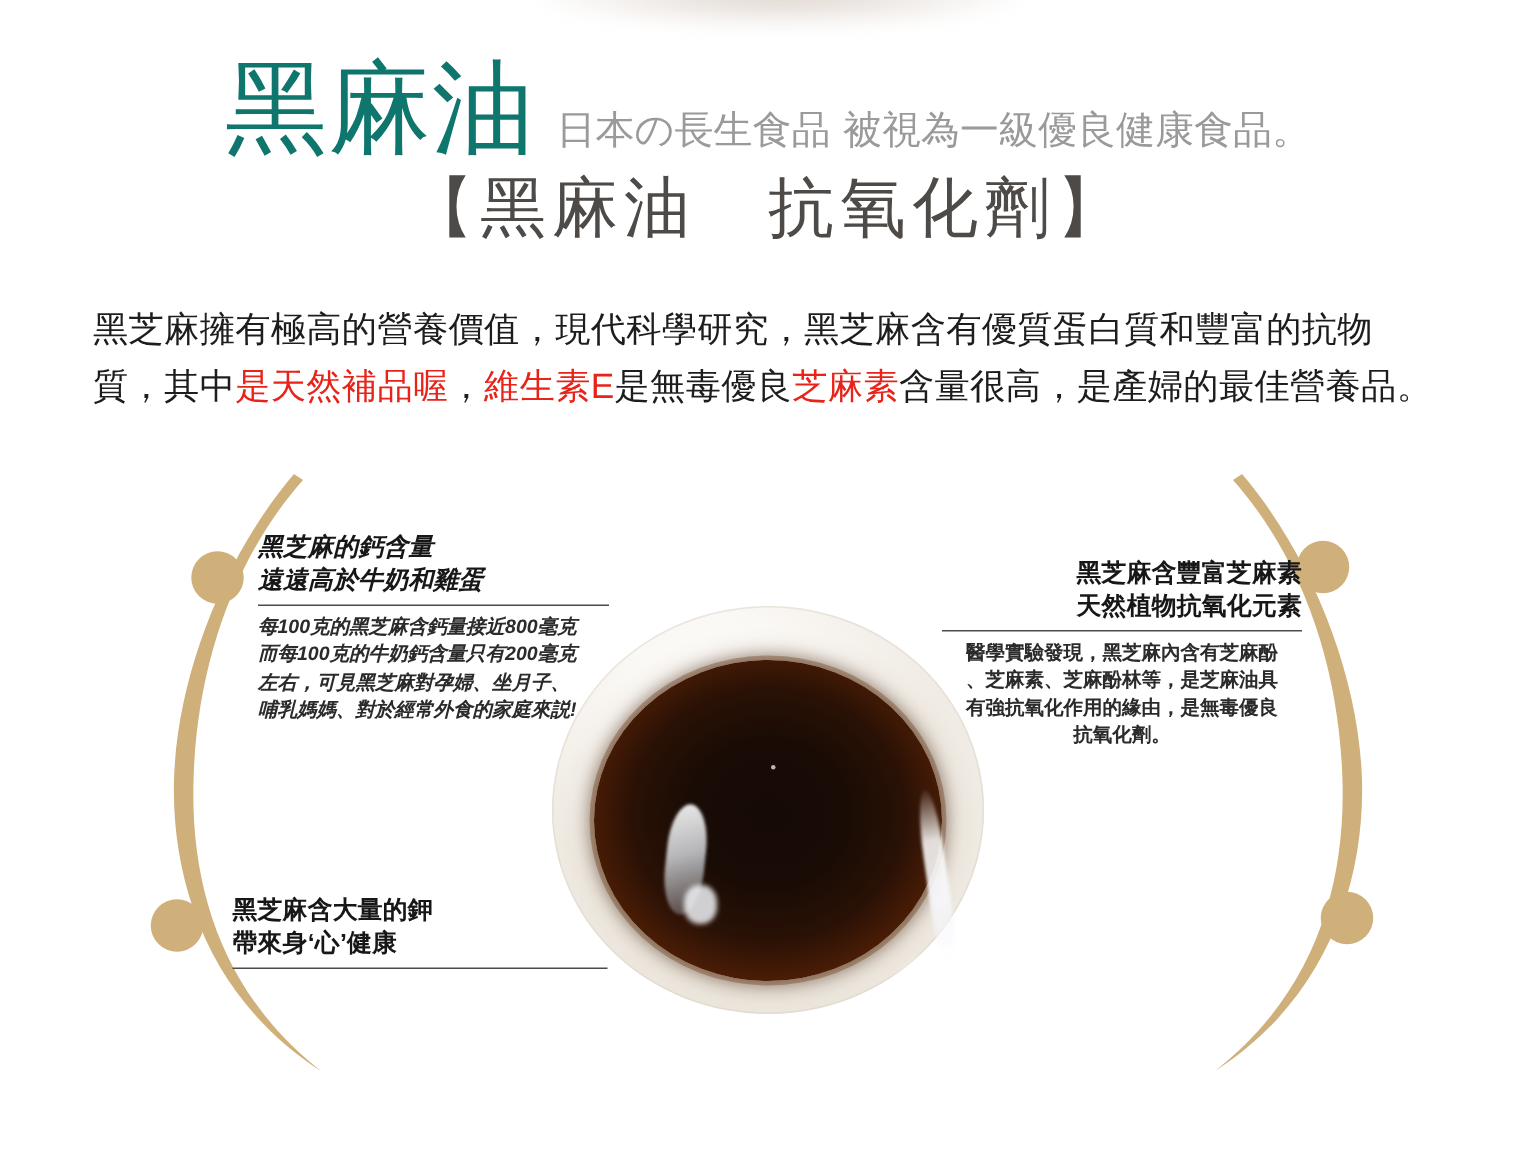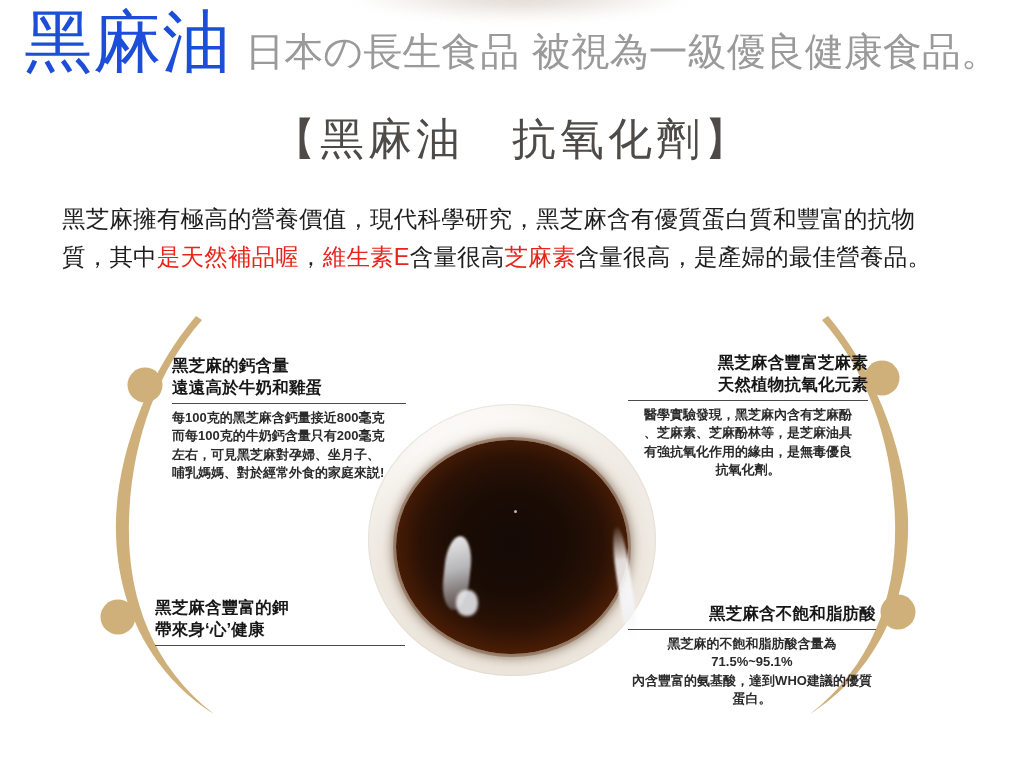--- a/index.html
+++ b/index.html
@@ -43,27 +43,28 @@
     width: 1024px;
     height: 90px;
     display: flex;
     align-items: baseline;
     justify-content: center;
     white-space: nowrap;
   }
   .brand-title {
     font-size: 68px;
     line-height: 1;
-    color: #1d4ed8;
+    color: #0f766e;
     font-weight: 300;
     letter-spacing: 1px;
     font-family: "DejaVu Sans", "Liberation Sans", sans-serif;
+    margin-top: 31px;
   }
   .brand-sub {
-    font-size: 39px;
+    font-size: 26px;
     line-height: 1;
     color: #9a9a9a;
     font-weight: 300;
     margin-left: 14px;
     letter-spacing: 0px;
     font-family: "DejaVu Sans", "Liberation Sans", sans-serif;
   }
 
   
   .section-title {
@@ -232,45 +233,45 @@
   }
   .info .info-body {
     font-size: 13px;
     line-height: 1.42;
     font-weight: bold;
     color: #2b2b2b;
     letter-spacing: 0px;
     white-space: pre-line;
   }
   .info.align-left  { text-align: left; }
-  .info.align-right { text-align: right; }
+  .info.align-right { text-align: right; margin-top: 20px; }
   .info.align-right .info-body { text-align: center; }
 
-  #info-tl { left: 172px; top: 355px;  width: 234px; }
+  #info-tl { left: 172px; top: 355px;  width: 234px; font-style: italic; }
   #info-bl { left: 155px; top: 597px;  width: 250px; }
   #info-tr { left: 628px; top: 352px;  width: 240px; }
   #info-br { left: 628px; top: 603px;  width: 248px; }
 </style>
 </head>
 <body>
 
 <div id="page">
 
   <div class="top-smudge"></div>
 
   <div class="header">
     <span class="brand-title">黑麻油</span>
     <span class="brand-sub">日本の長生食品 被視為一級優良健康食品。</span>
   </div>
 
   <div class="section-title">【黑麻油　抗氧化劑】</div>
 
   <div class="intro">
     <span>黑芝麻擁有極高的營養價值，現代科學研究，黑芝麻含有優質蛋白質和豐富的抗物</span><br>
-    <span>質，其中</span><span class="hl">是天然補品喔</span><span>，</span><span class="hl">維生素E</span><span>含量很高</span><span class="hl">芝麻素</span><span>含量很高，是產婦的最佳營養品。</span>
+    <span>質，其中</span><span class="hl">是天然補品喔</span><span>，</span><span class="hl">維生素E</span><span>是無毒優良</span><span class="hl">芝麻素</span><span>含量很高，是產婦的最佳營養品。</span>
   </div>
 
   <svg class="arc-svg" viewBox="0 0 1024 780">
 
     <path fill="#cfb07a" d="M 196,316
              C 150,370 118,450 116,520
              C 114,596 145,670 214,714
              C 150,664 127,594 129,521
              C 131,444 156,372 202,320
              Z"></path>
@@ -314,26 +315,19 @@
     <div class="info-head">黑芝麻含豐富芝麻素
 天然植物抗氧化元素</div>
     <div class="rule"></div>
     <div class="info-body">醫學實驗發現，黑芝麻內含有芝麻酚
 、芝麻素、芝麻酚林等，是芝麻油具
 有強抗氧化作用的緣由，是無毒優良
 抗氧化劑。</div>
   </div>
 
   <div class="info align-left" id="info-bl">
-    <div class="info-head">黑芝麻含豐富的鉀
+    <div class="info-head">黑芝麻含大量的鉀
 帶來身‘心’健康</div>
     <div class="rule"></div>
   </div>
 
-  <div class="info align-right" id="info-br">
-    <div class="info-head">黑芝麻含不飽和脂肪酸</div>
-    <div class="rule"></div>
-    <div class="info-body">黑芝麻的不飽和脂肪酸含量為71.5%~95.1%
-內含豐富的氨基酸，達到WHO建議的優質
-蛋白。</div>
-  </div>
 
 </div>
 
 </body></html>

